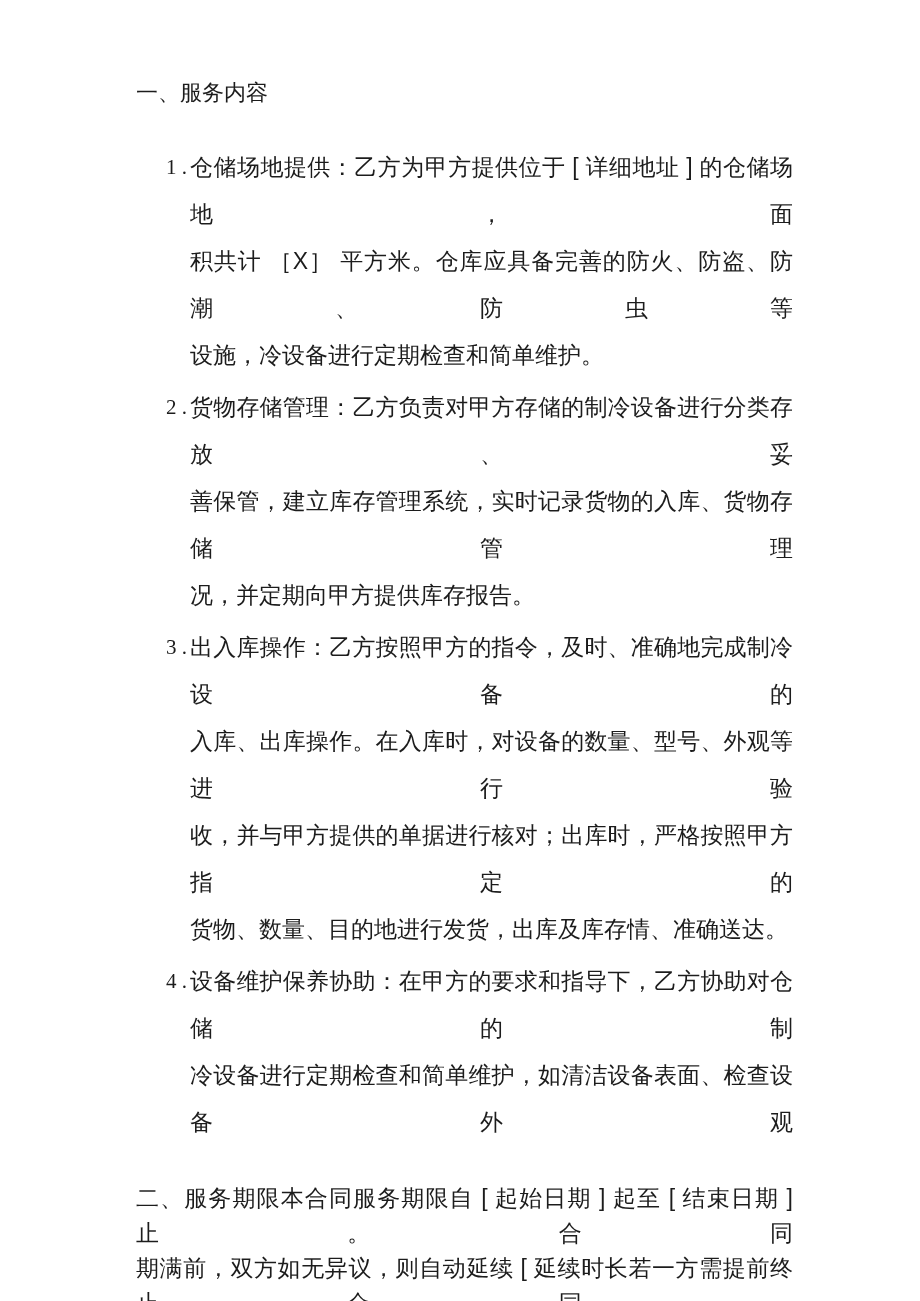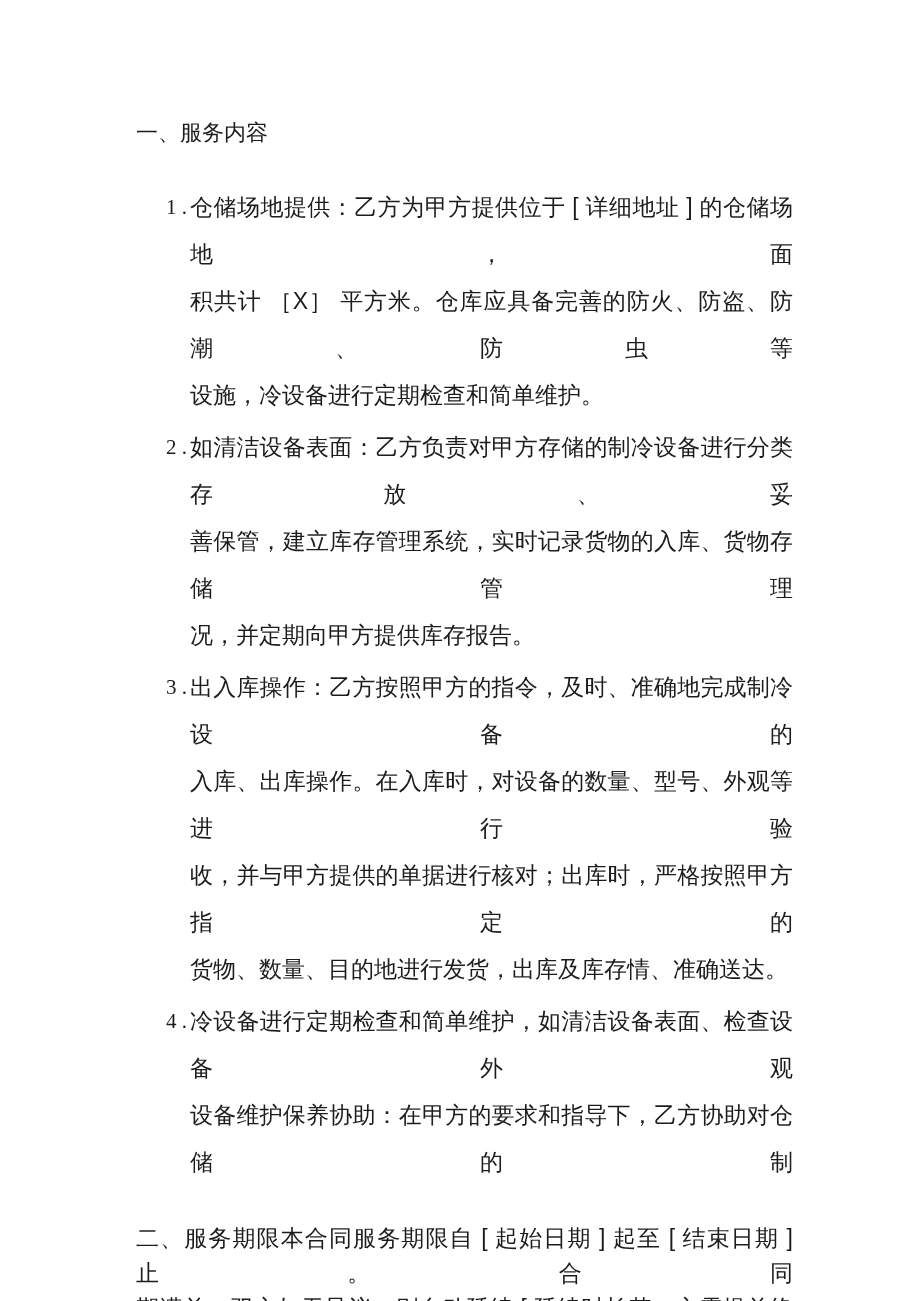--- a/index.html
+++ b/index.html
@@ -11,21 +11,21 @@
     width: 920px;
     height: 1301px;
     overflow: hidden;
     font-family: "Liberation Sans", "DejaVu Sans", sans-serif;
     color: #1c1c1c;
   }
   .page {
     box-sizing: border-box;
     width: 920px;
     height: 1301px;
-    padding: 119px 127px 0 136px;
+    padding: 79px 127px 0 136px;
     background: #ffffff;
   }
   .h {
     font-size: 22px;
     line-height: 28px;
     font-weight: normal;
     margin: 0;
   }
   .list {
     margin: 37px 0 0 0;
@@ -75,39 +75,39 @@
       <span class="marker">1 .</span>
       <div class="lines">
         <div class="ln fill">仓储场地提供：乙方为甲方提供位于 [ 详细地址 ] 的仓储场地，面</div>
         <div class="ln fill">积共计 ［X］ 平方米。仓库应具备完善的防火、防盗、防潮、防虫等</div>
         <div class="ln">设施，冷设备进行定期检查和简单维护。</div>
       </div>
     </li>
     <li class="item">
       <span class="marker">2 .</span>
       <div class="lines">
-        <div class="ln fill">如清洁设备表面：乙方负责对甲方存储的制冷设备进行分类存放、妥</div>
+        <div class="ln fill">货物存储管理：乙方负责对甲方存储的制冷设备进行分类存放、妥</div>
         <div class="ln fill">善保管，建立库存管理系统，实时记录货物的入库、货物存储管理</div>
         <div class="ln">况，并定期向甲方提供库存报告。</div>
       </div>
     </li>
     <li class="item">
       <span class="marker">3 .</span>
       <div class="lines">
         <div class="ln fill">出入库操作：乙方按照甲方的指令，及时、准确地完成制冷设备的</div>
         <div class="ln fill">入库、出库操作。在入库时，对设备的数量、型号、外观等进行验</div>
         <div class="ln fill">收，并与甲方提供的单据进行核对；出库时，严格按照甲方指定的</div>
         <div class="ln">货物、数量、目的地进行发货，出库及库存情、准确送达。</div>
       </div>
     </li>
     <li class="item">
       <span class="marker">4 .</span>
       <div class="lines">
+        <div class="ln fill">设备维护保养协助：在甲方的要求和指导下，乙方协助对仓储的制</div>
         <div class="ln fill">冷设备进行定期检查和简单维护，如清洁设备表面、检查设备外观</div>
-        <div class="ln fill">设备维护保养协助：在甲方的要求和指导下，乙方协助对仓储的制</div>
       </div>
     </li>
   </ol>
 
   <div class="para">
     <div class="ln fill">二、服务期限本合同服务期限自 [ 起始日期 ] 起至 [ 结束日期 ] 止。合同</div>
     <div class="ln fill">期满前，双方如无异议，则自动延续 [ 延续时长若一方需提前终止合同，</div>
 
   </div>
 

